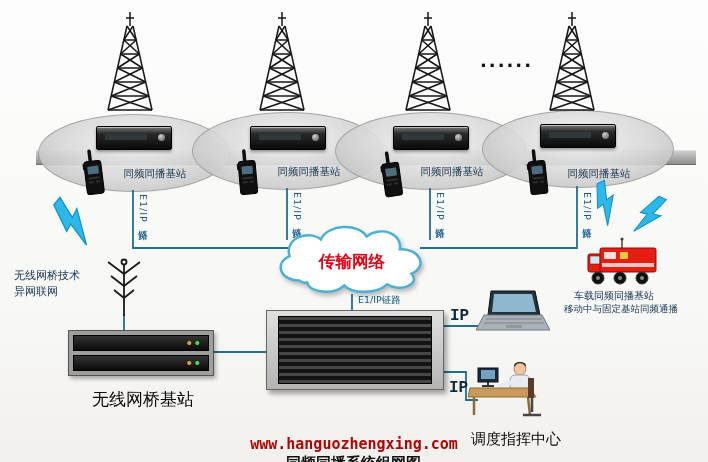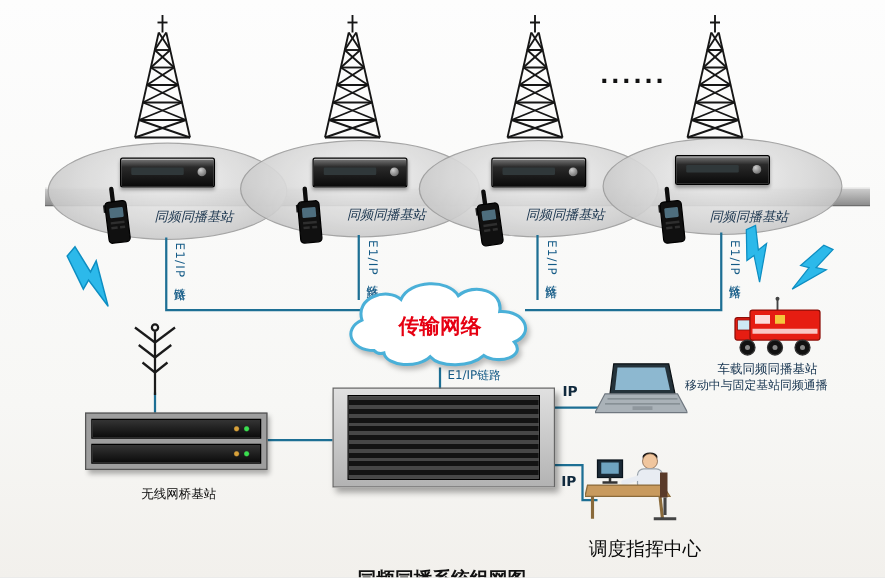--- a/index.html
+++ b/index.html
@@ -19,40 +19,40 @@
     background:radial-gradient(ellipse at 50% 38%,#f3f3f3 0%,#d6d6d6 55%,#b7b7b7 100%);
     border:1px solid #9c9c9c;opacity:.9;}
   
   .repeater{width:74px;height:22px;border:1px solid #000;border-radius:2px;
     background:linear-gradient(180deg,#7a7a7a 0%,#2a2a2a 30%,#0a0a0a 100%);
     box-shadow:inset 0 1px 0 rgba(255,255,255,.5),0 2px 3px rgba(0,0,0,.35);}
   .repeater::after{content:"";position:absolute;left:8px;right:24px;top:7px;height:6px;
     background:#30383a;border-radius:1px;}
   .repeater::before{content:"";position:absolute;right:6px;top:7px;width:7px;height:7px;
     border-radius:50%;background:radial-gradient(circle at 35% 30%,#cfcfcf,#555);}
-  .st-label{width:92px;text-align:center;font-size:10.5px;color:#15304a;font-style:italic;}
+  .st-label{width:92px;text-align:center;font-size:10.5px;color:#15304a;}
   .vlabel{writing-mode:vertical-rl;font-size:9.5px;color:#135a86;letter-spacing:1px;}
   .hlabel{font-size:9.5px;color:#135a86;}
-  .ip{font-size:11px;font-weight:bold;color:#10293d;}
+  .ip{font-size:16px;font-weight:bold;color:#10293d;font-family:Liberation Mono, monospace;}
   .dots{font-size:18px;font-weight:bold;color:#111;letter-spacing:2px;}
   
   .rack-sm{left:68px;top:330px;width:146px;height:46px;background:#9e9e9e;
     border:1px solid #555;box-sizing:border-box;padding:4px;display:grid;grid-template-rows:1fr 1fr;row-gap:4px;
     box-shadow:2px 3px 4px rgba(0,0,0,.3);}
   .rack-sm .unit{background:
     radial-gradient(circle at 92% 50%,#3adf4f 0 1.5px,transparent 2.5px),
     radial-gradient(circle at 86% 50%,#d8a13a 0 1.5px,transparent 2.5px),
     linear-gradient(180deg,#343434,#0b0b0b);
     border:1px solid #000;}
   .rack-lg{left:266px;top:310px;width:178px;height:80px;background:linear-gradient(180deg,#e0e0e0,#b3b3b3);
     border:1px solid #666;box-sizing:border-box;padding:5px 11px;
     box-shadow:3px 4px 5px rgba(0,0,0,.35);}
   .rack-lg .vents{width:100%;height:100%;border:1px solid #000;box-sizing:border-box;
     background:repeating-linear-gradient(180deg,#474747 0 3px,#131313 3px 7px);}
-  .caption{font-size:10px;color:#0a0a0a;text-align:center;}
+  .caption{font-size:17px;color:#0a0a0a;text-align:center;}
   .small-caption{font-size:11px;color:#10293d;text-align:center;}
   .tech{font-size:11px;line-height:16px;color:#14324e;}
   .truck-label{font-size:10px;color:#14324e;text-align:left;line-height:13px;}
   .watermark{font-family:"DejaVu Sans Mono","Liberation Mono",monospace;
     font-size:15px;font-weight:bold;color:#b30000;text-align:center;
     text-shadow:0 0 2px rgba(255,255,255,.9);}
   .bottom-cap{font-size:15px;font-weight:bold;color:#111;white-space:nowrap;}
   .cloud-svg{filter:drop-shadow(2px 3px 2px rgba(0,0,0,.25));}
   svg text{font-family:"DejaVu Sans","Liberation Sans",sans-serif;}
 </style>
@@ -182,22 +182,26 @@
     <rect x="34" y="16" width="8" height="7" fill="#f5c63c"></rect>
     <rect x="16" y="27" width="52" height="4" fill="#ffffff" opacity="0.75"></rect>
     <circle cx="12" cy="42" r="6" fill="#111" stroke="#333"></circle>
       <circle cx="12" cy="42" r="2" fill="#888"></circle>
     <circle cx="34" cy="42" r="6" fill="#111" stroke="#333"></circle>
       <circle cx="34" cy="42" r="2" fill="#888"></circle>
     <circle cx="56" cy="42" r="6" fill="#111" stroke="#333"></circle>
       <circle cx="56" cy="42" r="2" fill="#888"></circle>
   </svg>
   <div class="abs truck-label" style="left:574px;top:289px;width:134px">车载同频同播基站</div>
-  <div class="abs truck-label" style="left:548px;top:302px;width:144px;font-size:9.5px">移动中与固定基站同频通播</div>
-
+  <div class="abs truck-label" style="left:564px;top:302px;width:144px;font-size:9.5px">移动中与固定基站同频通播</div>
+
+  <div class="abs tech" style="left:14px;top:268px">
+    <div>无线网桥技术</div>
+    <div>异网联网</div>
+  </div>
   <svg class="abs" style="left:102px;top:256px" width="44" height="62" viewBox="0 0 44 62">
     <g stroke="#1a1a1a" stroke-width="1.8" fill="none">
       <circle cx="22" cy="6" r="2.5"></circle>
       <line x1="22" y1="9" x2="22" y2="60"></line>
       <line x1="22" y1="18" x2="6" y2="6"></line>
         <line x1="22" y1="18" x2="38" y2="6"></line>
       <line x1="22" y1="30" x2="9" y2="20"></line>
         <line x1="22" y1="30" x2="35" y2="20"></line>
       <line x1="22" y1="42" x2="12" y2="34"></line>
         <line x1="22" y1="42" x2="32" y2="34"></line>
@@ -235,15 +239,16 @@
     <line x1="44" y1="30" x2="31" y2="34" stroke="#e8ecf2" stroke-width="4" stroke-linecap="round"></line>
     <polygon points="2,36 62,36 68,45 0,45" fill="#c89a5e" stroke="#8a6a3a"></polygon>
     <line x1="6" y1="45" x2="6" y2="63" stroke="#8a6a3a" stroke-width="2.5"></line>
     <line x1="60" y1="45" x2="62" y2="63" stroke="#8a6a3a" stroke-width="2.5"></line>
     <rect x="60" y="26" width="6" height="20" fill="#5a3b2a"></rect>
     <line x1="64" y1="46" x2="64" y2="60" stroke="#444" stroke-width="2.5"></line>
     <line x1="55" y1="63" x2="73" y2="63" stroke="#444" stroke-width="2.5"></line>
   </svg>
   <div class="abs small-caption" style="left:466px;top:430px;width:100px;font-size:15px;color:#0a0a0a">调度指挥中心</div>
 
+  <div class="abs watermark" style="left:238px;top:435px;width:232px">www.hanguozhengxing.com</div>
   <div class="abs bottom-cap" style="left:286px;top:454px">同频同播系统组网图</div>
 
 </div>
 
 </body></html>

